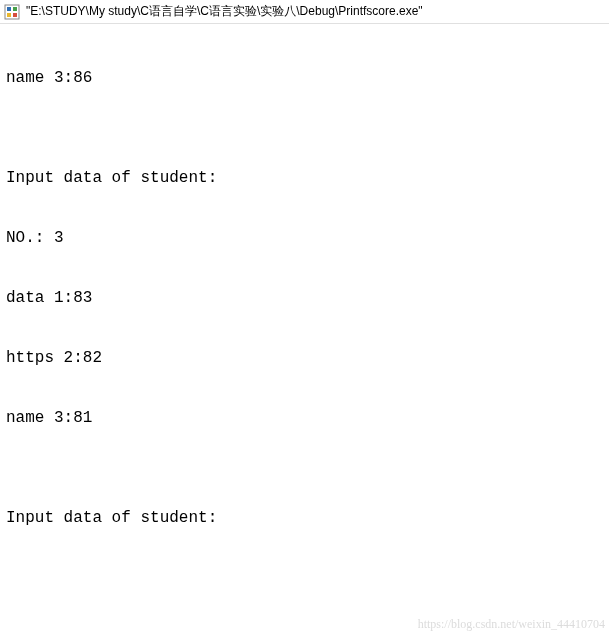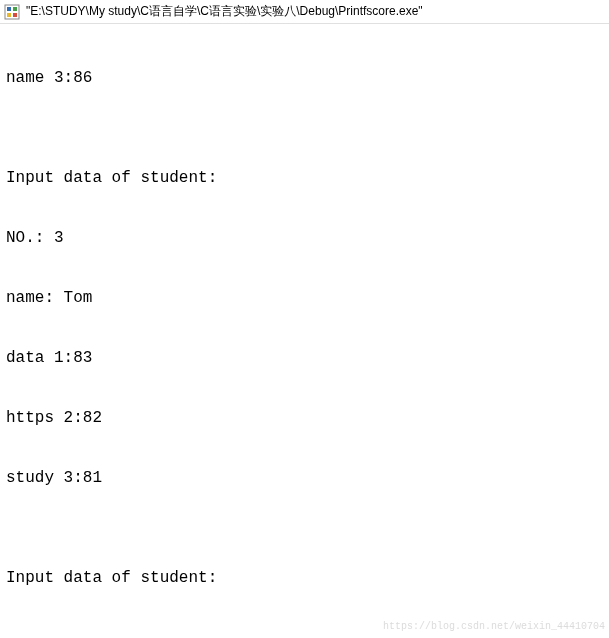--- a/index.html
+++ b/index.html
@@ -48,22 +48,22 @@
     .console {
       padding: 4px 6px;
       white-space: pre;
       line-height: 1.25;
       font-family: "NSimSun", "SimSun", "Consolas", "Courier New", monospace;
     }
     .watermark {
       position: absolute;
       bottom: 6px;
       right: 4px;
-      font-family: Liberation Mono, monospace;
-      font-size: 10px;
+      font-family: Liberation Serif, serif;
+      font-size: 12px;
       color: #dcdcdc;
       pointer-events: none;
       margin-left: 23px;
     }
   </style>
 </head>
 <body>
 
 <div class="titlebar">
   <span class="titlebar-icon">
@@ -76,24 +76,23 @@
     </svg>
   </span>
   <span class="titlebar-text">"E:\STUDY\My study\C语言自学\C语言实验\实验八\Debug\Printfscore.exe"</span>
 </div>
 
 <div class="console">
   <div>name 3:86</div>
   <div></div>
   <div>Input data of student:</div>
   <div>NO.: 3</div>
-  <div>name: Tom</div>
   <div>data 1:83</div>
   <div>https 2:82</div>
-  <div>study 3:81</div>
+  <div>name 3:81</div>
   <div></div>
   <div>Input data of student:</div>
   
   
   
   
   
   <div></div>
   
   

